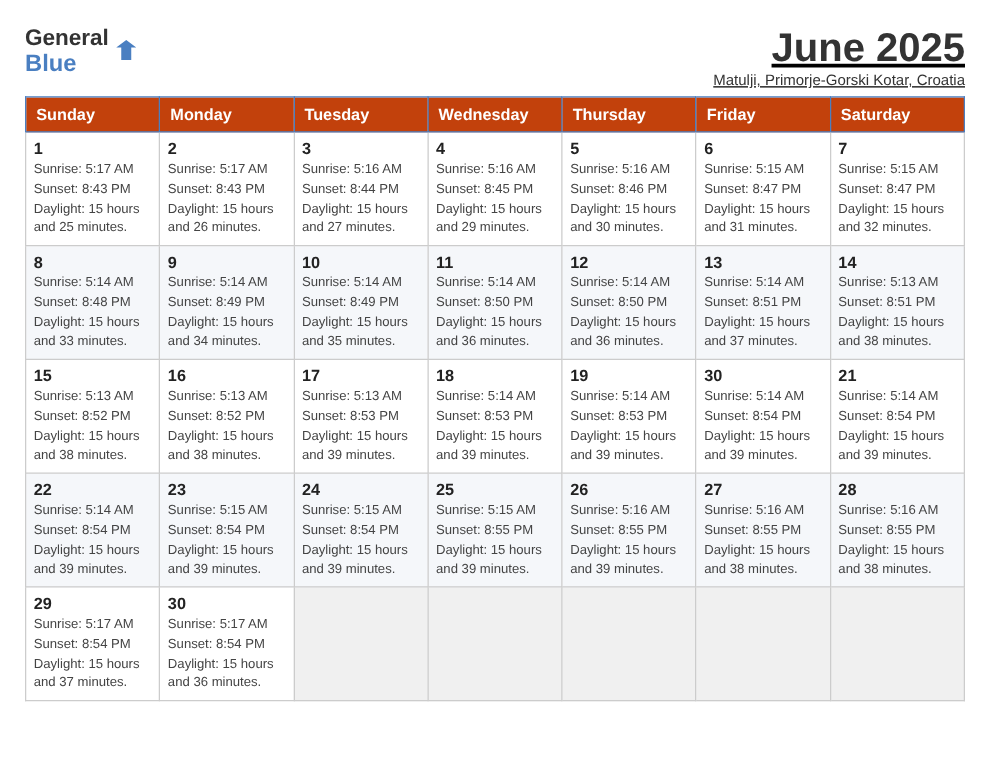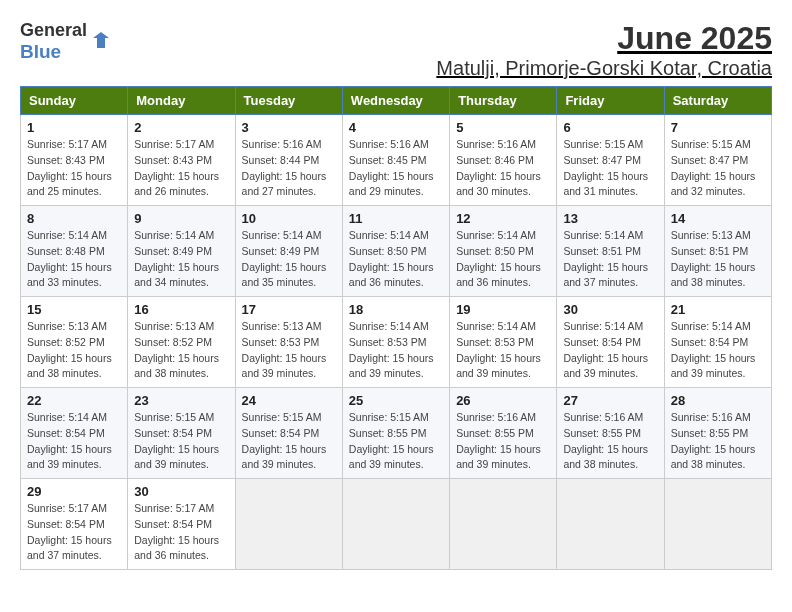--- a/index.html
+++ b/index.html
@@ -38,30 +38,30 @@
     .title-area {
       text-align: right;
       text-decoration: underline;
     }
     .main-title {
       font-size: 32px;
       font-weight: bold;
       color: #333;
     }
     .subtitle {
-      font-size: 20px;
+      font-size: 12px;
       color: #333;
     }
     .calendar {
       width: 100%;
       border-collapse: collapse;
       font-size: 11px;
     }
     .calendar th {
-      background-color: #4d7c0f;
+      background-color: #c2410c;
       color: #fff;
       text-align: left;
       padding: 6px 8px;
       font-size: 13px;
       font-weight: bold;
       border: 1px solid #4a7fc1;
     }
     .calendar td {
       border: 1px solid #ccc;
       vertical-align: top;

